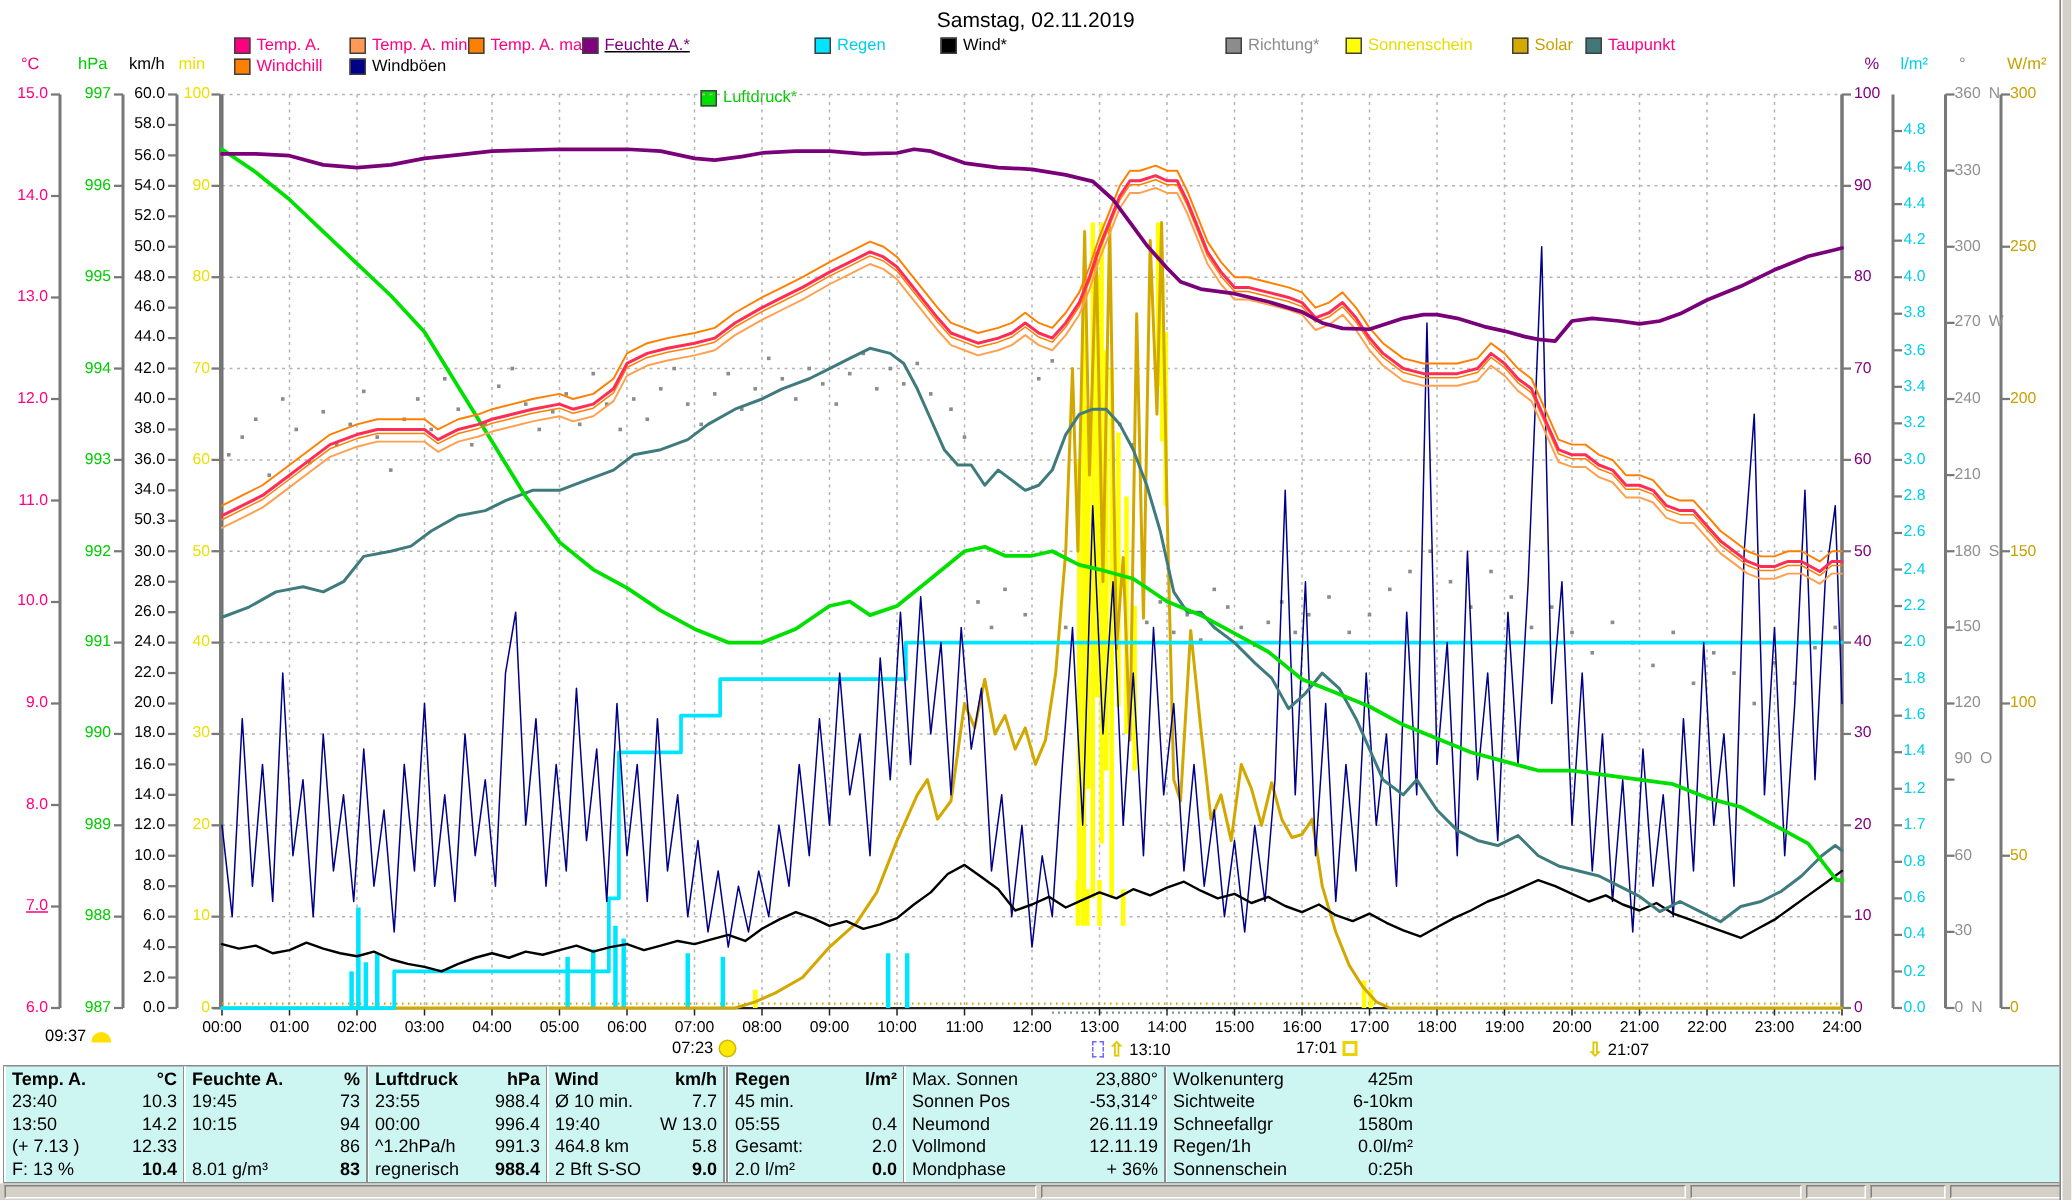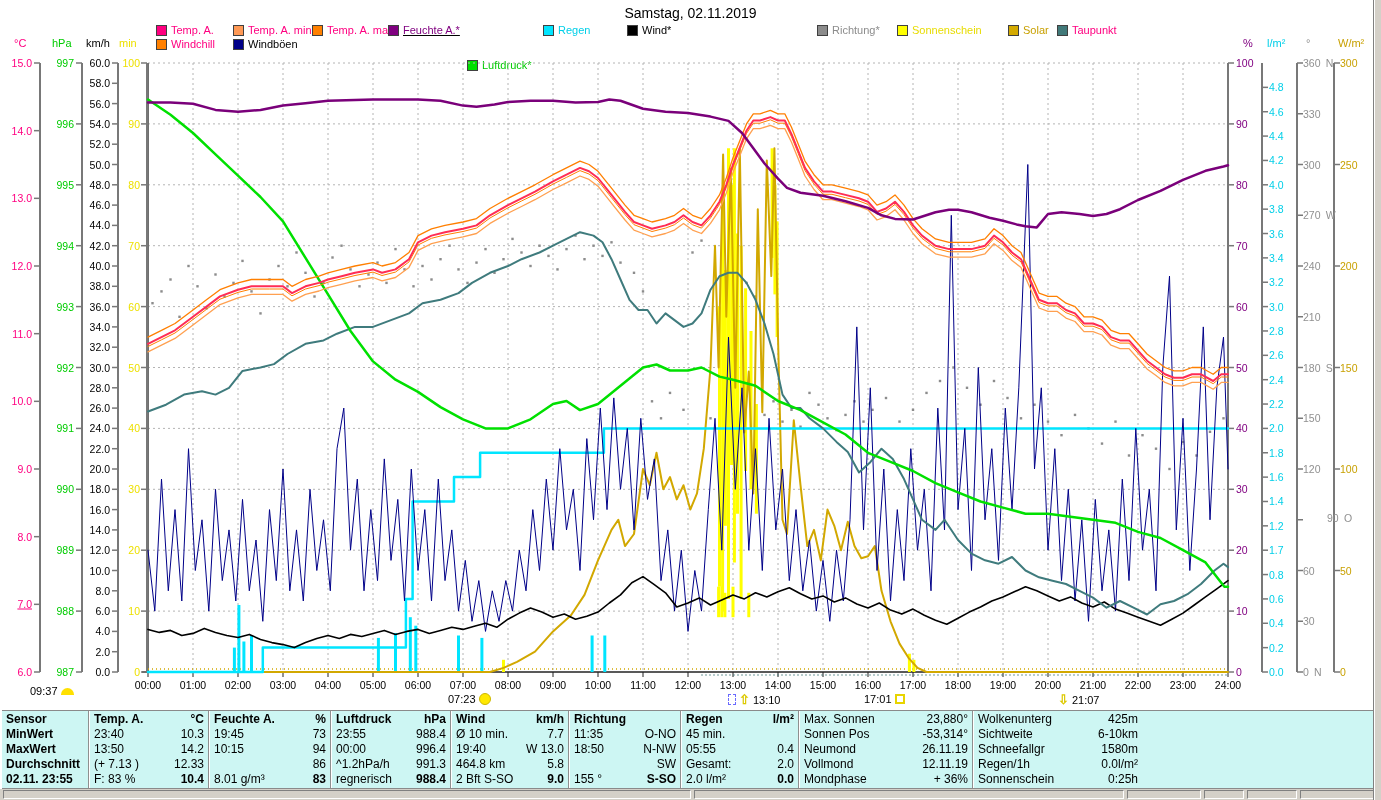--- a/index.html
+++ b/index.html
@@ -469,21 +469,21 @@
       <div class="axlab ar" style="left: 110px; top: 550.2px; color: rgb(0, 0, 0);">12.0</div>
       <div class="axlab ar" style="left: 110px; top: 529.9px; color: rgb(0, 0, 0);">14.0</div>
       <div class="axlab ar" style="left: 110px; top: 509.6px; color: rgb(0, 0, 0);">16.0</div>
       <div class="axlab ar" style="left: 110px; top: 489.3px; color: rgb(0, 0, 0);">18.0</div>
       <div class="axlab ar" style="left: 110px; top: 469px; color: rgb(0, 0, 0);">20.0</div>
       <div class="axlab ar" style="left: 110px; top: 448.7px; color: rgb(0, 0, 0);">22.0</div>
       <div class="axlab ar" style="left: 110px; top: 428.4px; color: rgb(0, 0, 0);">24.0</div>
       <div class="axlab ar" style="left: 110px; top: 408.1px; color: rgb(0, 0, 0);">26.0</div>
       <div class="axlab ar" style="left: 110px; top: 387.8px; color: rgb(0, 0, 0);">28.0</div>
       <div class="axlab ar" style="left: 110px; top: 367.5px; color: rgb(0, 0, 0);">30.0</div>
-      <div class="axlab ar" style="left: 110px; top: 347.2px; color: rgb(0, 0, 0);">32.0</div>
+      <div class="axlab ar" style="left: 110px; top: 347.2px; color: rgb(0, 0, 0);">50.3</div>
       <div class="axlab ar" style="left: 110px; top: 326.9px; color: rgb(0, 0, 0);">34.0</div>
       <div class="axlab ar" style="left: 110px; top: 306.6px; color: rgb(0, 0, 0);">36.0</div>
       <div class="axlab ar" style="left: 110px; top: 286.3px; color: rgb(0, 0, 0);">38.0</div>
       <div class="axlab ar" style="left: 110px; top: 266px; color: rgb(0, 0, 0);">40.0</div>
       <div class="axlab ar" style="left: 110px; top: 245.7px; color: rgb(0, 0, 0);">42.0</div>
       <div class="axlab ar" style="left: 110px; top: 225.4px; color: rgb(0, 0, 0);">44.0</div>
       <div class="axlab ar" style="left: 110px; top: 205.1px; color: rgb(0, 0, 0);">46.0</div>
       <div class="axlab ar" style="left: 110px; top: 184.8px; color: rgb(0, 0, 0); text-align: center;">48.0</div>
       <div class="axlab ar" style="left: 110px; top: 164.5px; color: rgb(0, 0, 0);">50.0</div>
       <div class="axlab ar" style="left: 110px; top: 144.2px; color: rgb(0, 0, 0);">52.0</div>
@@ -538,21 +538,21 @@
       <div class="axlab" style="left: 1269px; top: 209.16px; color: rgb(0, 207, 232);">3.8</div>
       <div class="axlab" style="left: 1269px; top: 184.8px; color: rgb(0, 207, 232);">4.0</div>
       <div class="axlab" style="left: 1269px; top: 160.44px; color: rgb(0, 207, 232);">4.2</div>
       <div class="axlab" style="left: 1269px; top: 136.08px; color: rgb(0, 207, 232);">4.4</div>
       <div class="axlab" style="left: 1269px; top: 111.72px; color: rgb(0, 207, 232);">4.6</div>
       <div class="axlab" style="left: 1269px; top: 87.36px; color: rgb(0, 207, 232);">4.8</div>
       <div class="axhdr" style="left: 1306px; top: 37px; color: rgb(144, 144, 144);">°</div>
       <div class="axlab" style="left: 1303px; top: 672px; color: rgb(144, 144, 144);">0 N</div>
       <div class="axlab" style="left: 1303px; top: 621.25px; color: rgb(144, 144, 144);">30</div>
       <div class="axlab" style="left: 1303px; top: 570.5px; color: rgb(144, 144, 144);">60</div>
-      <div class="axlab" style="left: 1303px; top: 518px; color: rgb(144, 144, 144); margin-left: 24px;">90 O</div>
+      <div class="axlab" style="left: 1303px; top: 506px; color: rgb(144, 144, 144);">90 O</div>
       <div class="axlab" style="left: 1303px; top: 469px; color: rgb(144, 144, 144);">120</div>
       <div class="axlab" style="left: 1303px; top: 418.25px; color: rgb(144, 144, 144);">150</div>
       <div class="axlab" style="left: 1303px; top: 367.5px; color: rgb(144, 144, 144);">180 S</div>
       <div class="axlab" style="left: 1303px; top: 316.75px; color: rgb(144, 144, 144);">210</div>
       <div class="axlab" style="left: 1303px; top: 266px; color: rgb(144, 144, 144);">240</div>
       <div class="axlab" style="left: 1303px; top: 215.25px; color: rgb(144, 144, 144);">270 W</div>
       <div class="axlab" style="left: 1303px; top: 164.5px; color: rgb(144, 144, 144);">300</div>
       <div class="axlab" style="left: 1303px; top: 113.75px; color: rgb(144, 144, 144);">330</div>
       <div class="axlab" style="left: 1303px; top: 63px; color: rgb(144, 144, 144);">360 N</div>
       <div class="axhdr" style="left: 1338px; top: 37px; color: rgb(200, 160, 0);">W/m²</div>
@@ -608,57 +608,40 @@
       <div class="mk" style="left: 864px; top: 693px;">
         <span>17:01</span>
         <span class="ic-sq"></span>
       </div>
       <div class="mk" style="left: 1058px; top: 693px;">
         <span class="ic-dn">⇩</span>
         <span>21:07</span>
       </div>
     </div>
   <div id="dtable" class="dt">
-      <div class="dt-col" style="width: 86px;">
-        <div class="dt-row">
-          <span class="b">Sensor</span>
-        </div>
-        <div class="dt-row">
-          <span class="b">MinWert</span>
-        </div>
-        <div class="dt-row">
-          <span class="b">MaxWert</span>
-        </div>
-        <div class="dt-row">
-          <span class="b">Durchschnitt</span>
-        </div>
-        <div class="dt-row">
-          <span class="b">02.11. 23:55</span>
-        </div>
-      </div>
       <div class="dt-sep"></div>
       <div class="dt-col" style="width: 118px;">
         <div class="dt-row">
           <span class="b">Temp. A.</span>
           <span class="b">°C</span>
         </div>
         <div class="dt-row">
           <span>23:40</span>
           <span>10.3</span>
         </div>
         <div class="dt-row">
           <span>13:50</span>
           <span>14.2</span>
         </div>
         <div class="dt-row">
           <span>(+ 7.13 )</span>
           <span>12.33</span>
         </div>
         <div class="dt-row">
-          <span>F: 83 %</span>
+          <span>F: 13 %</span>
           <span class="b">10.4</span>
         </div>
       </div>
       <div class="dt-sep"></div>
       <div class="dt-col" style="width: 120px;">
         <div class="dt-row">
           <span class="b">Feuchte A.</span>
           <span class="b">%</span>
         </div>
         <div class="dt-row">
@@ -718,42 +701,20 @@
         <div class="dt-row">
           <span>464.8 km</span>
           <span>5.8</span>
         </div>
         <div class="dt-row">
           <span>2 Bft S-SO</span>
           <span class="b">9.0</span>
         </div>
       </div>
       <div class="dt-sep"></div>
-      <div class="dt-col" style="width: 110px;">
-        <div class="dt-row">
-          <span class="b">Richtung</span>
-          <span class="b"></span>
-        </div>
-        <div class="dt-row">
-          <span>11:35</span>
-          <span>O-NO</span>
-        </div>
-        <div class="dt-row">
-          <span>18:50</span>
-          <span>N-NW</span>
-        </div>
-        <div class="dt-row">
-          <span></span>
-          <span>SW</span>
-        </div>
-        <div class="dt-row">
-          <span>155 °</span>
-          <span class="b">S-SO</span>
-        </div>
-      </div>
       <div class="dt-sep"></div>
       <div class="dt-col" style="width: 116px;">
         <div class="dt-row">
           <span class="b">Regen</span>
           <span class="b">l/m²</span>
         </div>
         <div class="dt-row">
           <span>45 min.</span>
           <span></span>
         </div>

